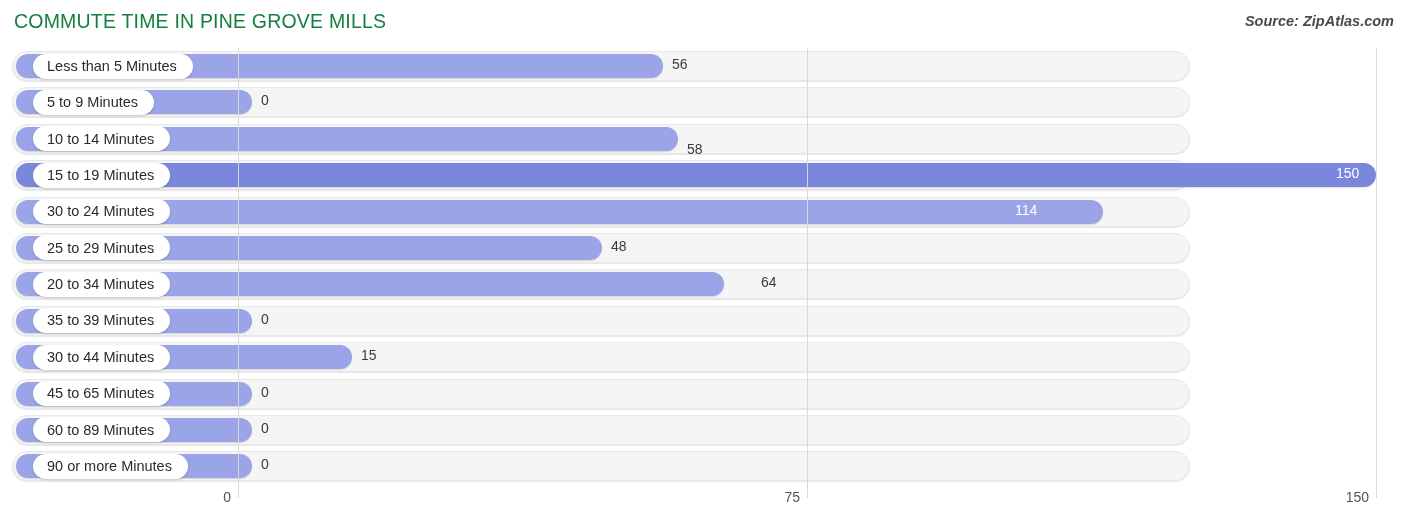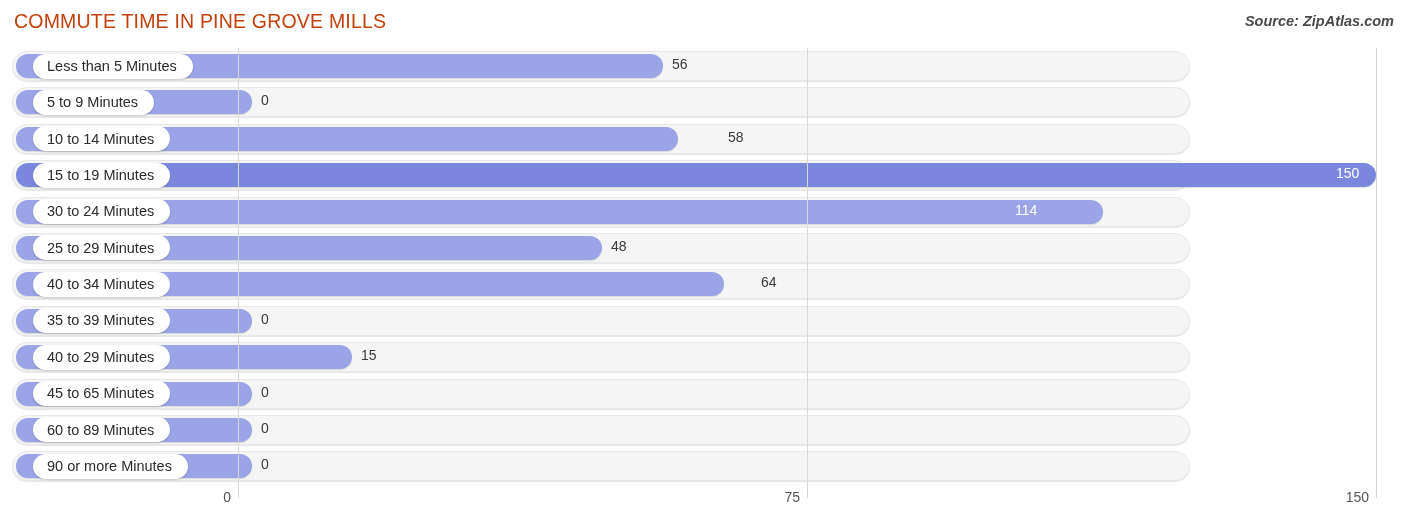--- a/index.html
+++ b/index.html
@@ -17,21 +17,21 @@
     height: 523px;
     background: #ffffff;
   }
 
   
   .chart-title {
     position: absolute;
     left: 14px; top: 10px;
     font-size: 19.5px;
     letter-spacing: 0.2px;
-    color: #c2410c;
+    color: #15803d;
     font-weight: 400;
     white-space: nowrap;
   }
   .chart-source {
     position: absolute;
     right: 12px; top: 13px;
     font-size: 14.5px;
     font-style: italic;
     font-weight: bold;
     color: #4a4a4a;
@@ -187,21 +187,21 @@
             <span>5 to 9 Minutes</span>
           </div>
           <div class="bar-value" style="left: 261px;">0</div>
         </div>
         <div class="row">
           <div class="track"></div>
           <div class="bar" style="width: 662px;"></div>
           <div class="bar-label-pill">
             <span>10 to 14 Minutes</span>
           </div>
-          <div class="bar-value" style="left: 728px;">58</div>
+          <div class="bar-value" style="left: 687px; margin-top: 12px;">58</div>
         </div>
         <div class="row">
           <div class="track"></div>
           <div class="bar highlight" style="width: 1360px;"></div>
           <div class="bar-label-pill">
             <span>15 to 19 Minutes</span>
           </div>
           <div class="bar-value inside" style="left: 1336px;">150</div>
         </div>
         <div class="row">
@@ -217,37 +217,37 @@
           <div class="bar" style="width: 586px;"></div>
           <div class="bar-label-pill">
             <span>25 to 29 Minutes</span>
           </div>
           <div class="bar-value" style="left: 611px;">48</div>
         </div>
         <div class="row">
           <div class="track"></div>
           <div class="bar" style="width: 708px;"></div>
           <div class="bar-label-pill">
-            <span>40 to 34 Minutes</span>
+            <span>20 to 34 Minutes</span>
           </div>
           <div class="bar-value" style="left: 733px; margin-left: 28px;">64</div>
         </div>
         <div class="row">
           <div class="track"></div>
           <div class="bar" style="width: 236px;"></div>
           <div class="bar-label-pill">
             <span>35 to 39 Minutes</span>
           </div>
           <div class="bar-value" style="left: 261px;">0</div>
         </div>
         <div class="row">
           <div class="track"></div>
           <div class="bar" style="width: 336px;"></div>
           <div class="bar-label-pill">
-            <span>40 to 29 Minutes</span>
+            <span>30 to 44 Minutes</span>
           </div>
           <div class="bar-value" style="left: 361px;">15</div>
         </div>
         <div class="row">
           <div class="track"></div>
           <div class="bar" style="width: 236px;"></div>
           <div class="bar-label-pill">
             <span>45 to 65 Minutes</span>
           </div>
           <div class="bar-value" style="left: 261px;">0</div>

